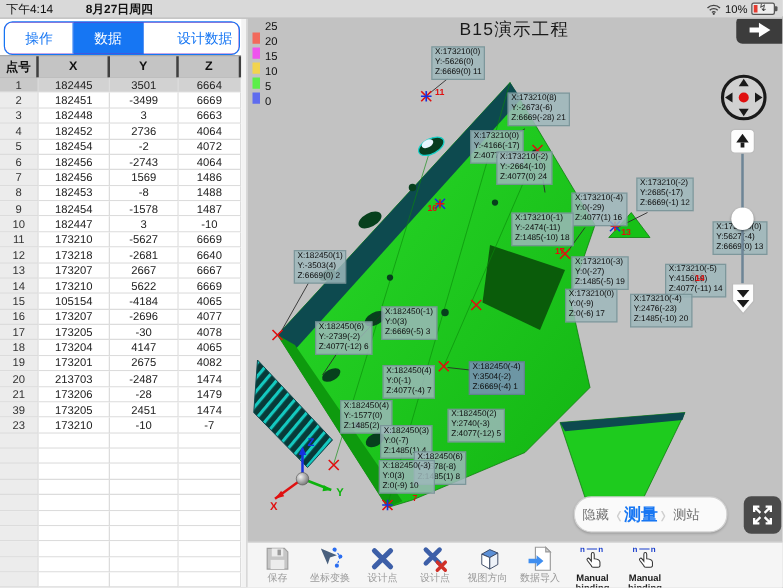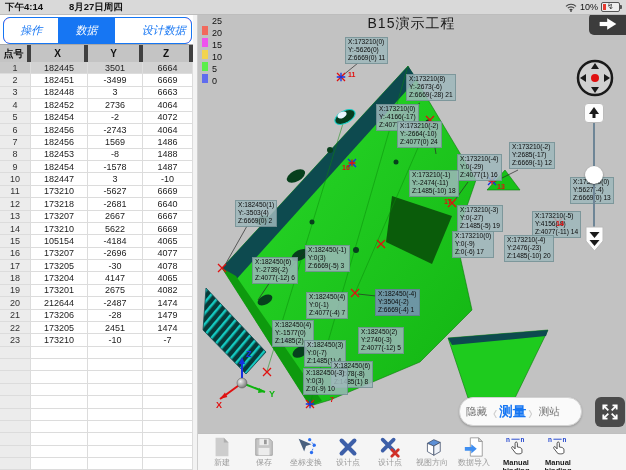--- a/index.html
+++ b/index.html
@@ -4,40 +4,40 @@
 <style>
   html,body{margin:0;padding:0;}
   body{
     position:relative;width:626px;height:470px;overflow:hidden;
     font-family:"Liberation Sans","DejaVu Sans",sans-serif;
     background:#ffffff;-webkit-font-smoothing:antialiased;
   }
   
   .statusbar{position:absolute;left:0;top:0;width:626px;height:14px;background:#d9d9d9;
     border-bottom:1px solid #bdbdbd;z-index:40;display:flex;align-items:center;font-size:9.5px;color:#111;}
-  .statusbar .time{margin-left:5px;font-weight:bold;}
+  .statusbar .time{margin-left:5px;font-weight:normal;}
   .statusbar .date{margin-left:26px;font-weight:bold;}
   .statusbar .right{margin-left:auto;display:flex;align-items:center;gap:3px;margin-right:6px;}
   .statusbar .pct{font-size:9px;}
   .batt{position:relative;width:17px;height:8px;border:1px solid #555;border-radius:2px;background:#eee;}
   .batt::after{content:"";position:absolute;right:-3px;top:2px;width:2px;height:4px;background:#555;border-radius:0 1px 1px 0;}
   .batt .fill{position:absolute;left:1px;top:1px;width:3px;height:6px;background:#e53b30;}
   .batt .bolt{position:absolute;left:5px;top:-1px;font-size:8px;color:#333;line-height:9px;}
   
   .left-panel{position:absolute;left:0;top:14px;width:193px;height:456px;background:#fff;z-index:20;}
   .panel-divider{position:absolute;left:193px;top:14px;width:4px;height:456px;background:#f3f3f3;border-right:1px solid #cfcfcf;z-index:20;}
   .tabbar{position:absolute;left:3px;top:3px;width:187px;height:25px;border:1px solid var(--accent);
-    border-radius:7px;overflow:hidden;display:flex;background:#a21caf;font-style:italic;}
+    border-radius:7px;overflow:hidden;display:flex;background:#a21caf;}
   .tabbar .tab{flex:1;display:flex;align-items:center;justify-content:center;font-size:11px;
     color:var(--accent);background:#fff;border-right:1px solid var(--accent);cursor:default;}
   .tabbar .tab:last-child{border-right:none;padding-left:22px;}
   .tabbar .tab.active{background:var(--accent);color:#fff;}
   .grid-row{display:grid;grid-template-columns:31px 57px 55px 50px;}
   .thead{position:absolute;left:0;top:30px;width:193px;height:17px;background:#c4c4c4;border-top:1px solid #a9a9a9;border-bottom:1px solid #a9a9a9;}
-  .thead .hcell{display:flex;align-items:center;justify-content:center;font-size:10px;font-weight:600;color:#111;border-right:4px solid #404040;}
+  .thead .hcell{display:flex;align-items:center;justify-content:center;font-size:10px;font-weight:600;color:#111;border-right:2px solid #404040;}
   .tbody{position:absolute;left:0;top:48px;width:193px;height:408px;overflow:hidden;}
   .trow{height:12.38px;}
   .trow .cell{display:flex;align-items:center;justify-content:center;font-size:9px;color:#222;
     border-right:1px solid #dcdcdc;border-bottom:1px solid #dcdcdc;background:#fff;}
   .trow .cell.idx{background:#ececec;color:#333;}
   .trow.selected .cell{background:#d2d2d2;}
   .trow.selected .cell.idx{background:#c9c9c9;}
   
   .viewport{position:absolute;left:197px;top:14px;width:429px;height:419px;background:var(--vp-bg);z-index:1;}
   .vp-title{position:absolute;left:197px;top:15px;width:429px;text-align:center;font-size:14px;color:#1a1a1a;z-index:5;letter-spacing:1px;}
@@ -523,32 +523,32 @@
         <div class="cell">4065</div>
       </div>
       <div class="trow grid-row">
         <div class="cell idx">19</div>
         <div class="cell">173201</div>
         <div class="cell">2675</div>
         <div class="cell">4082</div>
       </div>
       <div class="trow grid-row">
         <div class="cell idx">20</div>
-        <div class="cell">212644</div>
+        <div class="cell">213703</div>
         <div class="cell">-2487</div>
         <div class="cell">1474</div>
       </div>
       <div class="trow grid-row">
         <div class="cell idx">21</div>
         <div class="cell">173206</div>
         <div class="cell">-28</div>
         <div class="cell">1479</div>
       </div>
       <div class="trow grid-row">
-        <div class="cell idx">22</div>
+        <div class="cell idx">39</div>
         <div class="cell">173205</div>
         <div class="cell">2451</div>
         <div class="cell">1474</div>
       </div>
       <div class="trow grid-row">
         <div class="cell idx">23</div>
         <div class="cell">173210</div>
         <div class="cell">-10</div>
         <div class="cell">-7</div>
       </div>
@@ -610,27 +610,20 @@
         <div class="cell idx"></div>
         <div class="cell"></div>
         <div class="cell"></div>
         <div class="cell"></div>
       </div>
     </div>
 </div>
 <div class="panel-divider"></div>
 
 <div class="toolbar" id="toolbar">
-    <div class="tb-item">
-      <span class="ic"><svg viewBox="0 0 24 24">
-          <path d="M5 2 h9 l5 5 v15 h-14z" fill="#cdcdcd"></path>
-          <path d="M14 2 l5 5 h-5z" fill="#aeaeae"></path>
-        </svg></span>
-      <span class="lb">新建</span>
-    </div>
     <div class="tb-item">
       <span class="ic"><svg viewBox="0 0 24 24">
           <path d="M3 3 h15 l3 3 v15 h-18z" fill="#c6c6c6" stroke="#9e9e9e"></path>
           <rect x="7" y="3" width="10" height="7" fill="#ececec"></rect>
           <rect x="12" y="4" width="3" height="5" fill="#9a9a9a"></rect>
           <rect x="6" y="13" width="12" height="8" fill="#ececec"></rect>
         </svg></span>
       <span class="lb">保存</span>
     </div>
     <div class="tb-item">

